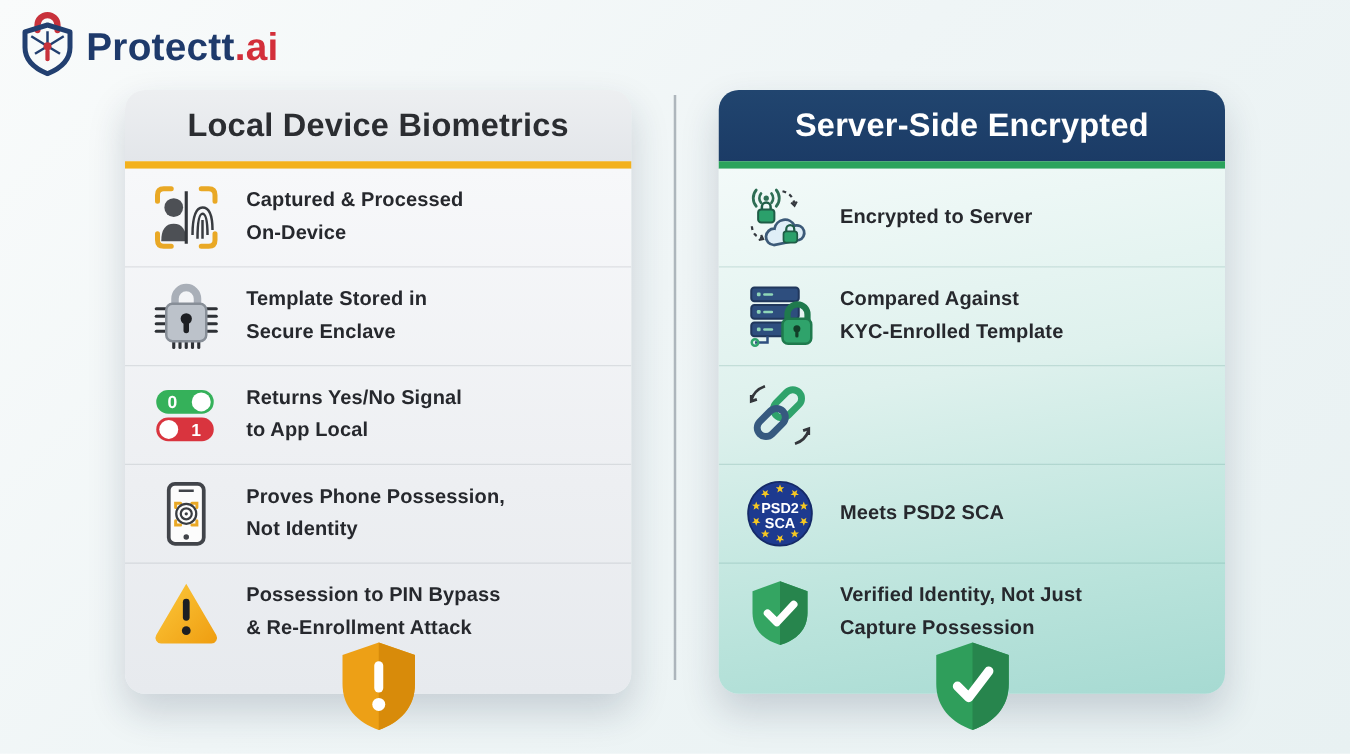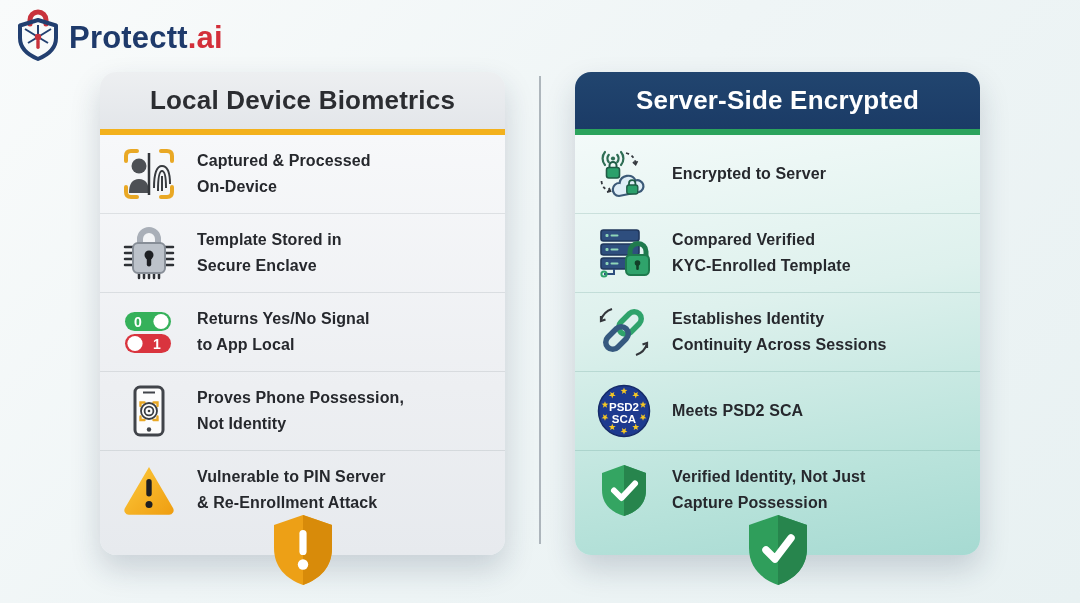--- a/index.html
+++ b/index.html
@@ -173,21 +173,21 @@
               <stop offset="0" stop-color="#fcc93c"></stop>
                 <stop offset="1" stop-color="#ef9d10"></stop>
             </linearGradient>
           </defs>
           <path d="M28 5 L52 46 a4.5 4.5 0 0 1 -4 6.8 H8 a4.5 4.5 0 0 1 -4 -6.8 Z" fill="url(#wt)"></path>
           <rect x="25.3" y="17" width="5.4" height="17.5" rx="2.7" fill="#1d1f23"></rect>
           <circle cx="28" cy="42.5" r="3.5" fill="#1d1f23"></circle>
         </svg>
       </div>
       <div class="row-text">
-        <div>Vulnerable to PIN Server</div>
+        <div>Possession to PIN Bypass</div>
         <div>&amp; Re-Enrollment Attack</div>
       </div>
     </div>
 
   </div>
   <div class="footer-badge">
     <svg width="66" height="74" viewBox="0 0 66 74">
       <path d="M33 2 L62 12 V35 C62 54 50 66 33 72 C16 66 4 54 4 35 V12 Z" fill="#eda016"></path>
       <path d="M33 2 L62 12 V35 C62 54 50 66 33 72 Z" fill="#d88b0a"></path>
       <rect x="29.4" y="17" width="7.2" height="25" rx="3.6" fill="#ffffff"></rect>
@@ -245,39 +245,35 @@
           </g>
           <path d="M18 44 v5 H8 m10 -5 v5 h0" fill="none" stroke="#2e4e7e" stroke-width="2"></path>
           <circle cx="8" cy="49" r="2.6" fill="none" stroke="#2fa36b" stroke-width="2"></circle>
           <path d="M34 31 v-4.5 a8 8 0 0 1 16 0 V31" fill="none" stroke="#1f7a4d" stroke-width="5"></path>
           <rect x="30" y="30" width="23" height="20" rx="4.5" fill="#2fa36b" stroke="#1f7a4d" stroke-width="2"></rect>
           <circle cx="41.5" cy="38" r="2.8" fill="#123f28"></circle>
           <rect x="40.2" y="39" width="2.6" height="6" rx="1.3" fill="#123f28"></rect>
         </svg>
       </div>
       <div class="row-text">
-        <div>Compared Verified</div>
+        <div>Compared Against</div>
         <div>KYC-Enrolled Template</div>
       </div>
     </div>
 
     <div class="row">
       <div class="icon-box">
         <svg width="56" height="56" viewBox="0 0 56 56">
           <rect x="-7" y="-13" width="14" height="26" rx="7" transform="translate(34 19) rotate(45)" fill="none" stroke="#2fa36b" stroke-width="5.5"></rect>
           <rect x="-7" y="-13" width="14" height="26" rx="7" transform="translate(21 34) rotate(45)" fill="none" stroke="#36597f" stroke-width="5.5"></rect>
           <path d="M16 5 a17 17 0 0 0 -11 11" fill="none" stroke="#33363b" stroke-width="2.2"></path>
           <path d="M5 12 l0 5 4.5 -1.5" fill="none" stroke="#33363b" stroke-width="2.2"></path>
           <path d="M40 51 a17 17 0 0 0 11 -11" fill="none" stroke="#33363b" stroke-width="2.2"></path>
           <path d="M51 44 l0 -5 -4.5 1.5" fill="none" stroke="#33363b" stroke-width="2.2"></path>
         </svg>
-      </div>
-      <div class="row-text">
-        <div>Establishes Identity</div>
-        <div>Continuity Across Sessions</div>
       </div>
     </div>
 
     <div class="row">
       <div class="icon-box">
         <svg width="56" height="56" viewBox="0 0 56 56">
           <defs>
             <path id="st" d="M0,-3.6 L0.88,-1.21 L3.42,-1.11 L1.43,0.46 L2.12,2.91 L0,1.5 L-2.12,2.91 L-1.43,0.46 L-3.42,-1.11 L-0.88,-1.21 Z" fill="#f5c723"></path>
           </defs>
           <circle cx="28" cy="28" r="25.5" fill="#1d3a8f" stroke="#152a68" stroke-width="1.5"></circle>

